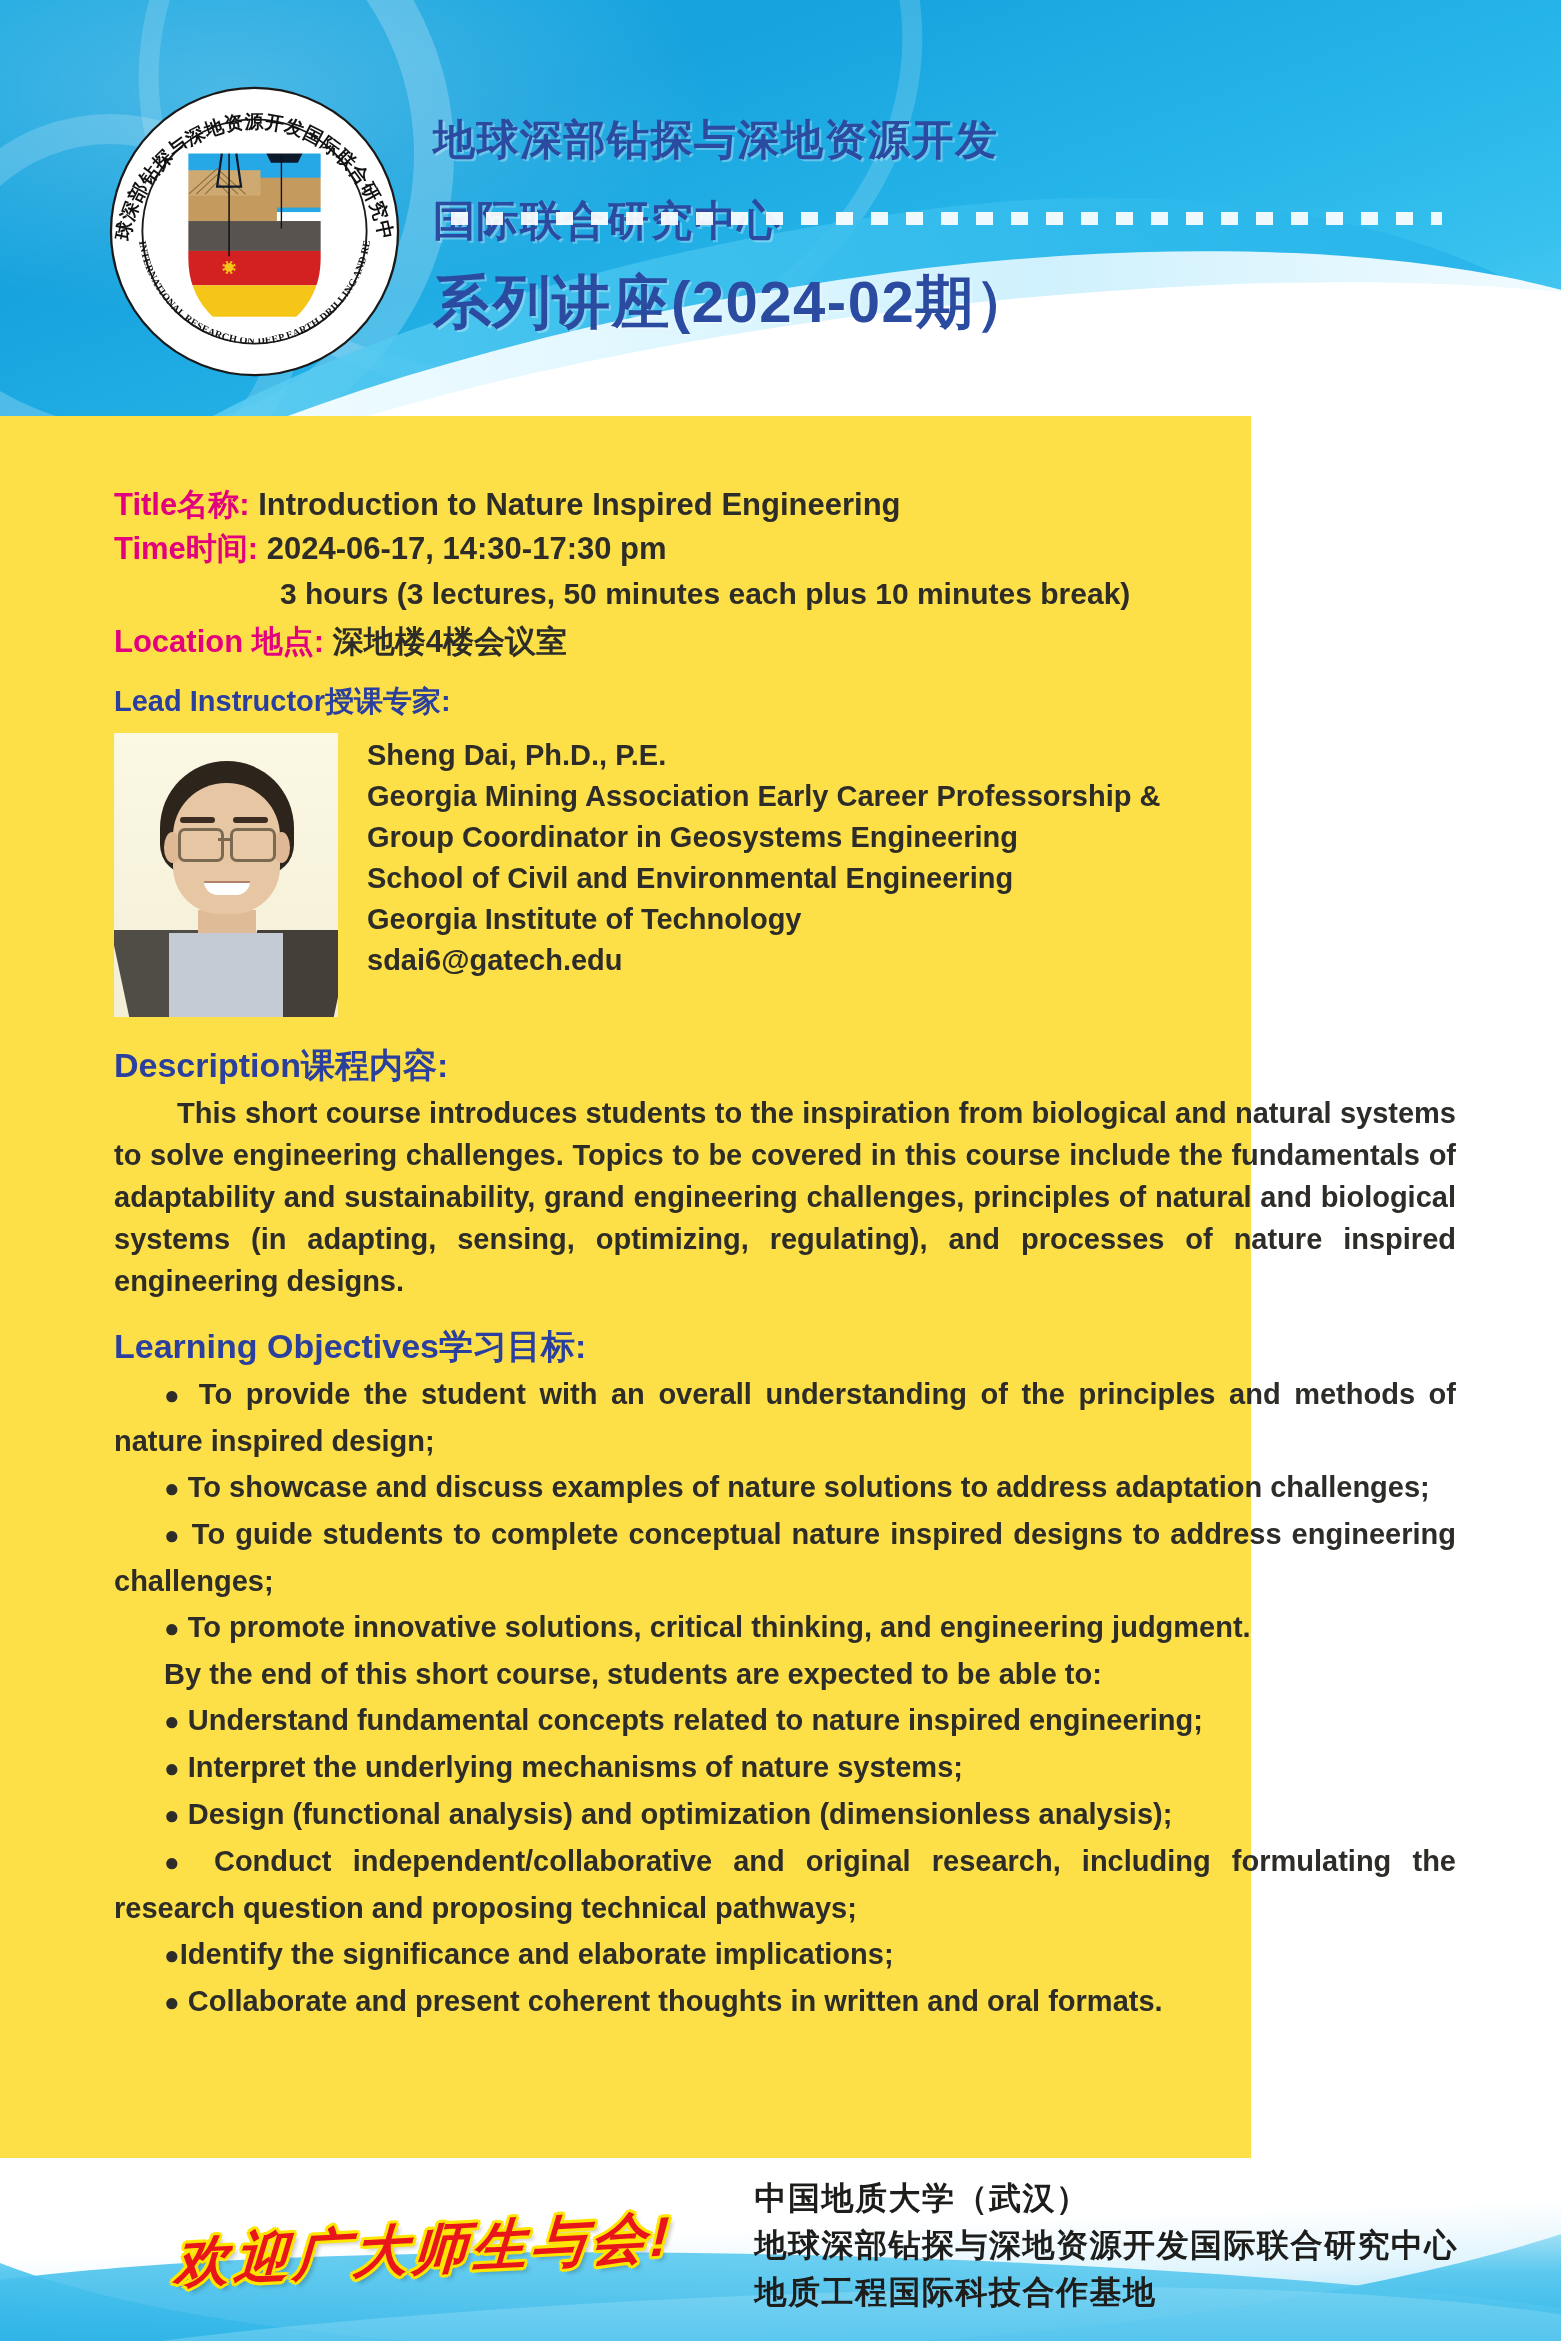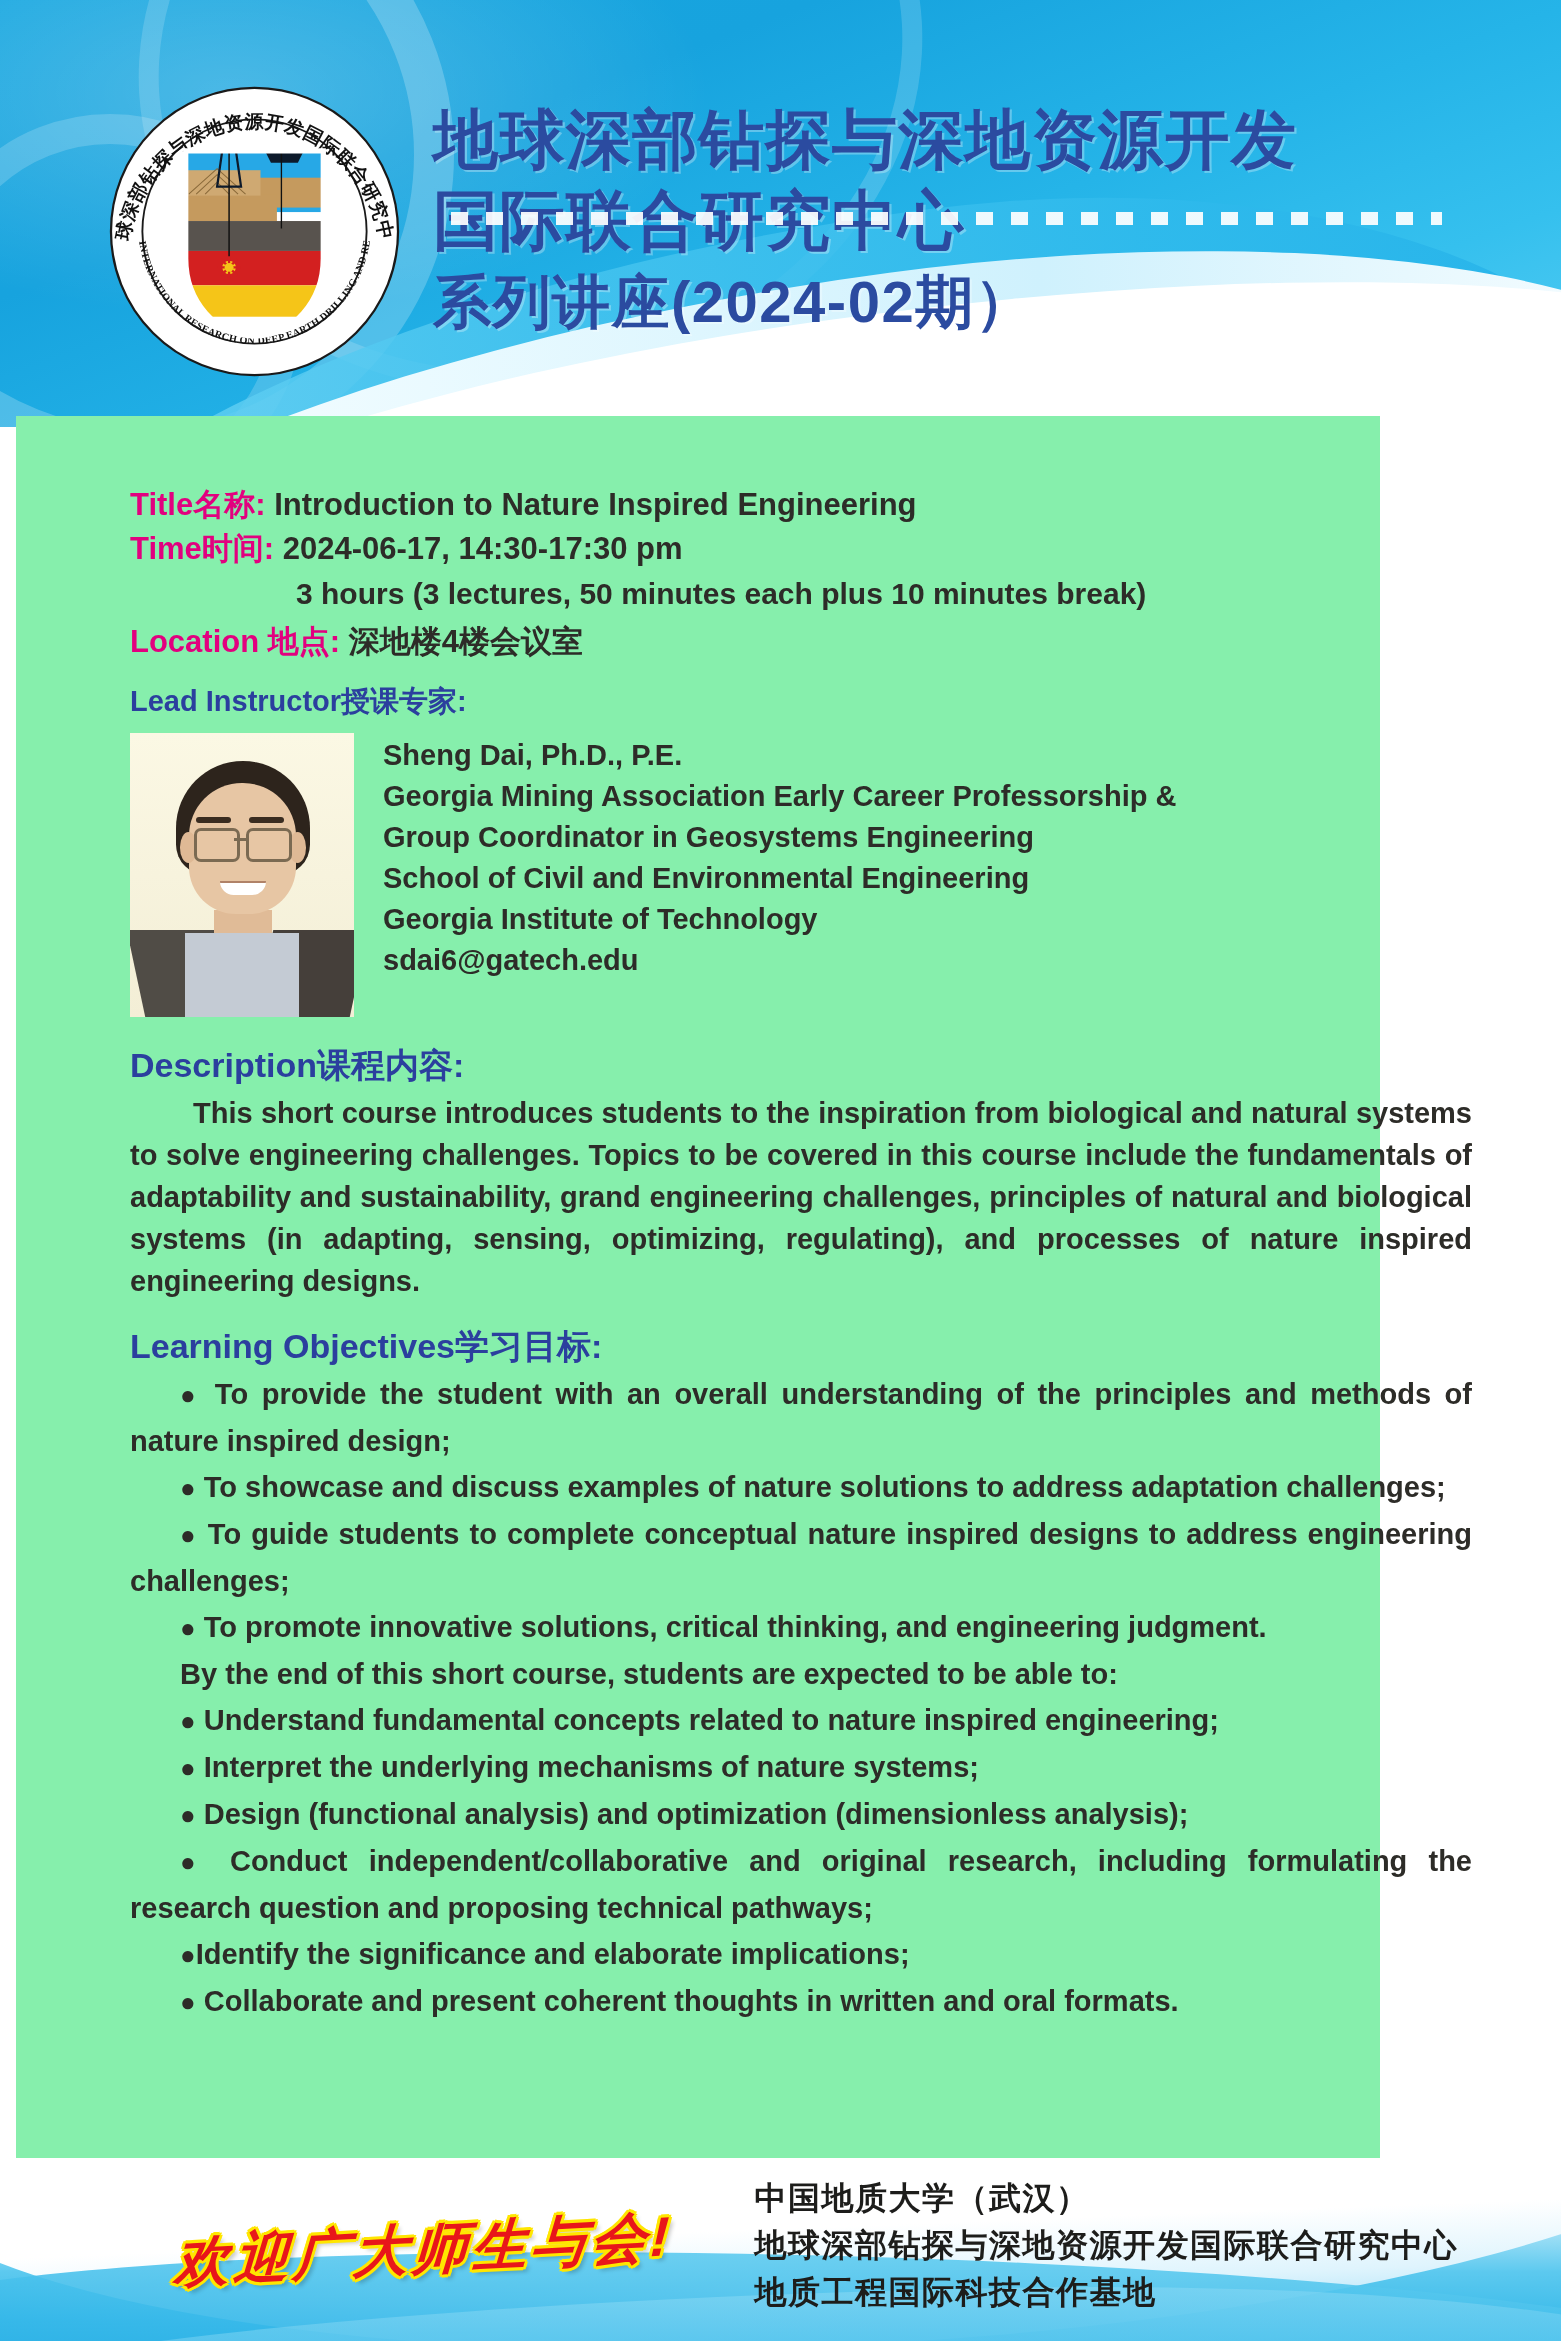--- a/index.html
+++ b/index.html
@@ -61,34 +61,33 @@
   }
 
   
   .hdr-title{
     position:absolute;left:433px;top:99px;z-index:8;
     color:#2b4ba0;
     font-weight:bold;
     letter-spacing:1.5px;
     text-shadow:2.3px 2.3px 0 rgba(255,255,255,0.30);
   }
-  .hdr-line{ font-size:65px; line-height:81px; white-space:nowrap;}
+  .hdr-line{ font-size:42px; line-height:81px; white-space:nowrap;}
   .hdr-line.l3{ font-size:58px; }
   .hdr-dots{
     position:absolute;left:451px;top:212px;width:991px;height:13px;z-index:9;
     background:repeating-linear-gradient(to right,
       rgba(255,255,255,0.92) 0px, rgba(255,255,255,0.92) 17px,
       rgba(255,255,255,0) 17px, rgba(255,255,255,0) 35px);
   }
 
   
   .body{
-    position:absolute;left:0;top:416px;width:1364px;height:1754px;
-    background:#86efac;
-    margin-left:16px;
+    position:absolute;left:0;top:416px;width:1251px;height:1754px;
+    background:#fde047;
   }
   .content{
     position:absolute;left:114px;top:67px;width:1342px;
     color:#2b2a26;
   }
   .line{ white-space:nowrap; }
 
   .lbl-pink{ color:#e2007f; font-weight:bold; }
   .lbl-blue{ color:#2b3f9e; font-weight:bold; }
   .val{ color:#2d2c28; font-weight:bold; }

